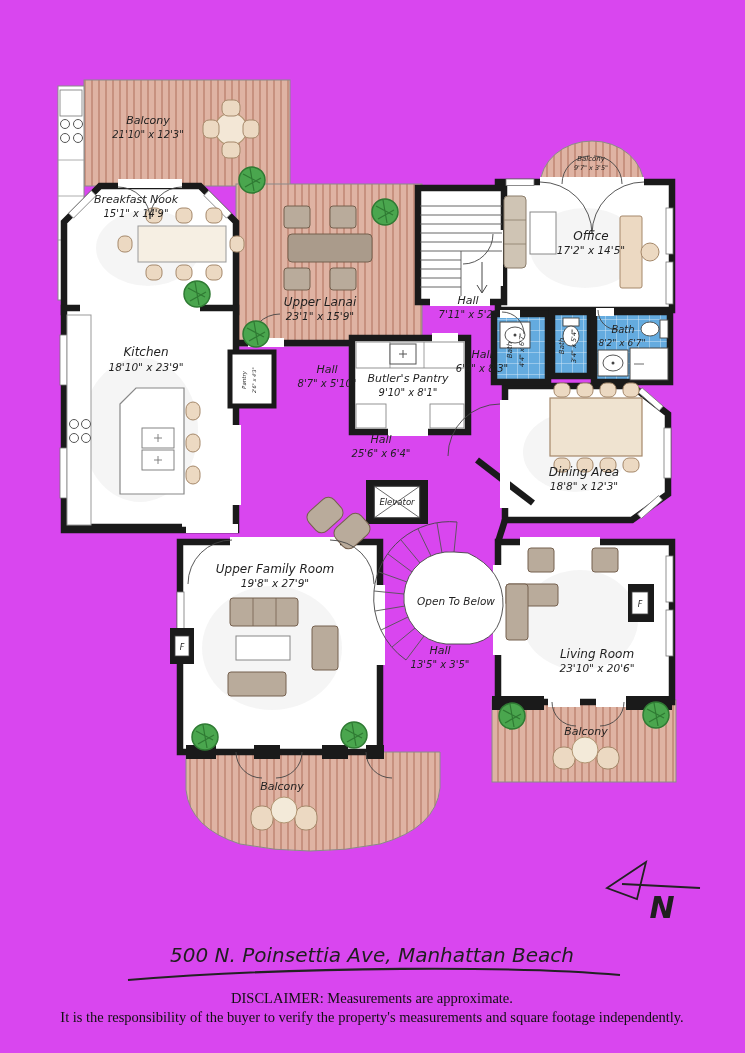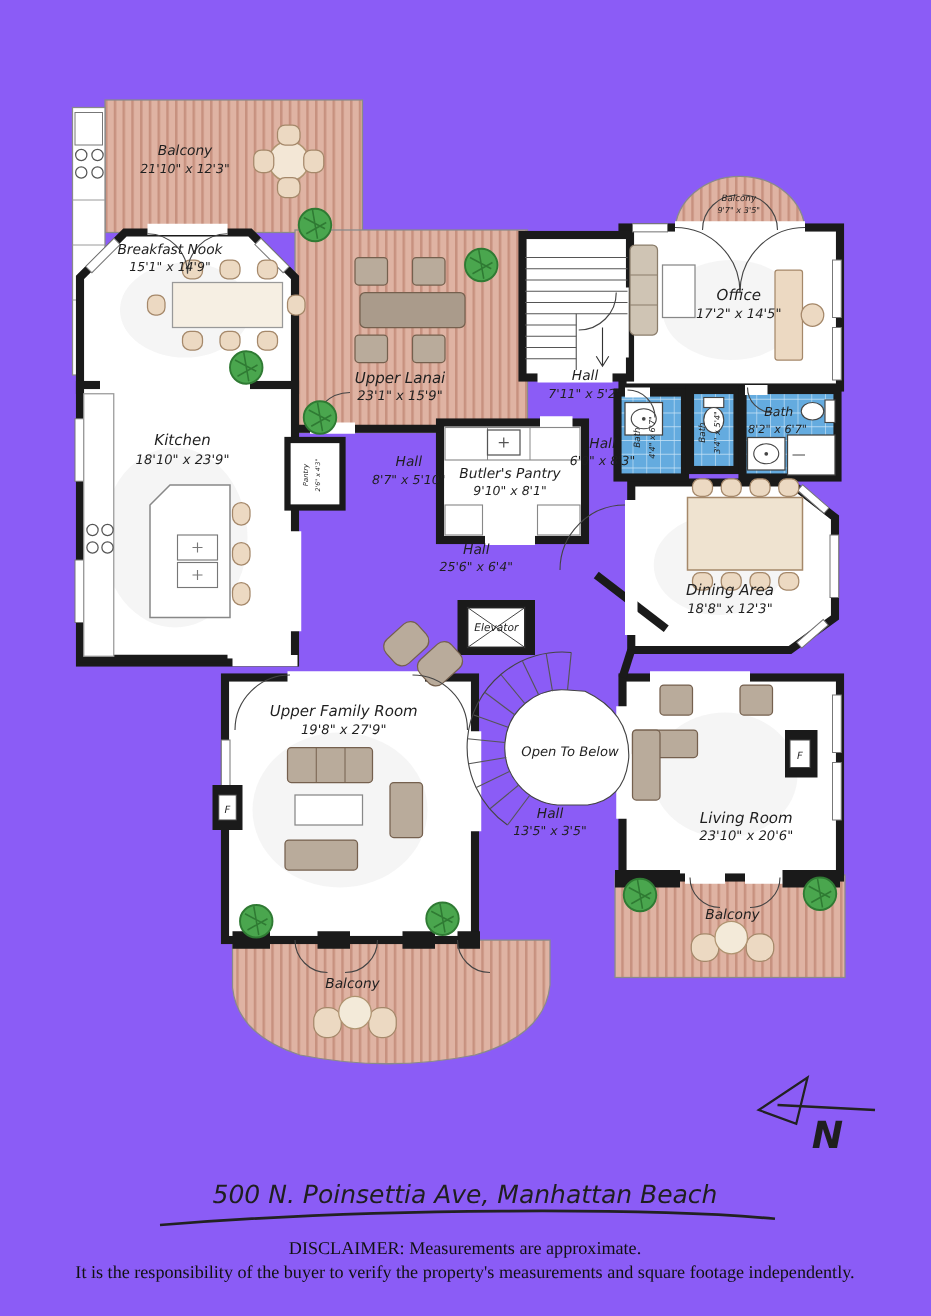--- a/index.html
+++ b/index.html
@@ -1,16 +1,16 @@
 <!DOCTYPE html>
 <html><head>
 <meta charset="utf-8">
 <style>
   html,body{margin:0;padding:0;background:#ffffff;}
-  .page{position:relative;width:745px;height:1053px;background:#8b5cf6;overflow:hidden;}
+  .page{position:relative;width:745px;height:1053px;background:#d946ef;overflow:hidden;}
   svg{display:block;}
   .hand{font-family:"DejaVu Sans",sans-serif;font-style:italic;fill:#1f1f1f;}
   .serif{font-family:"Liberation Serif",serif;fill:#111;}
   text{user-select:none;}
 </style>
 </head>
 <body>
 
 <div class="page">
 <svg width="745" height="1053" viewBox="0 0 745 1053">

